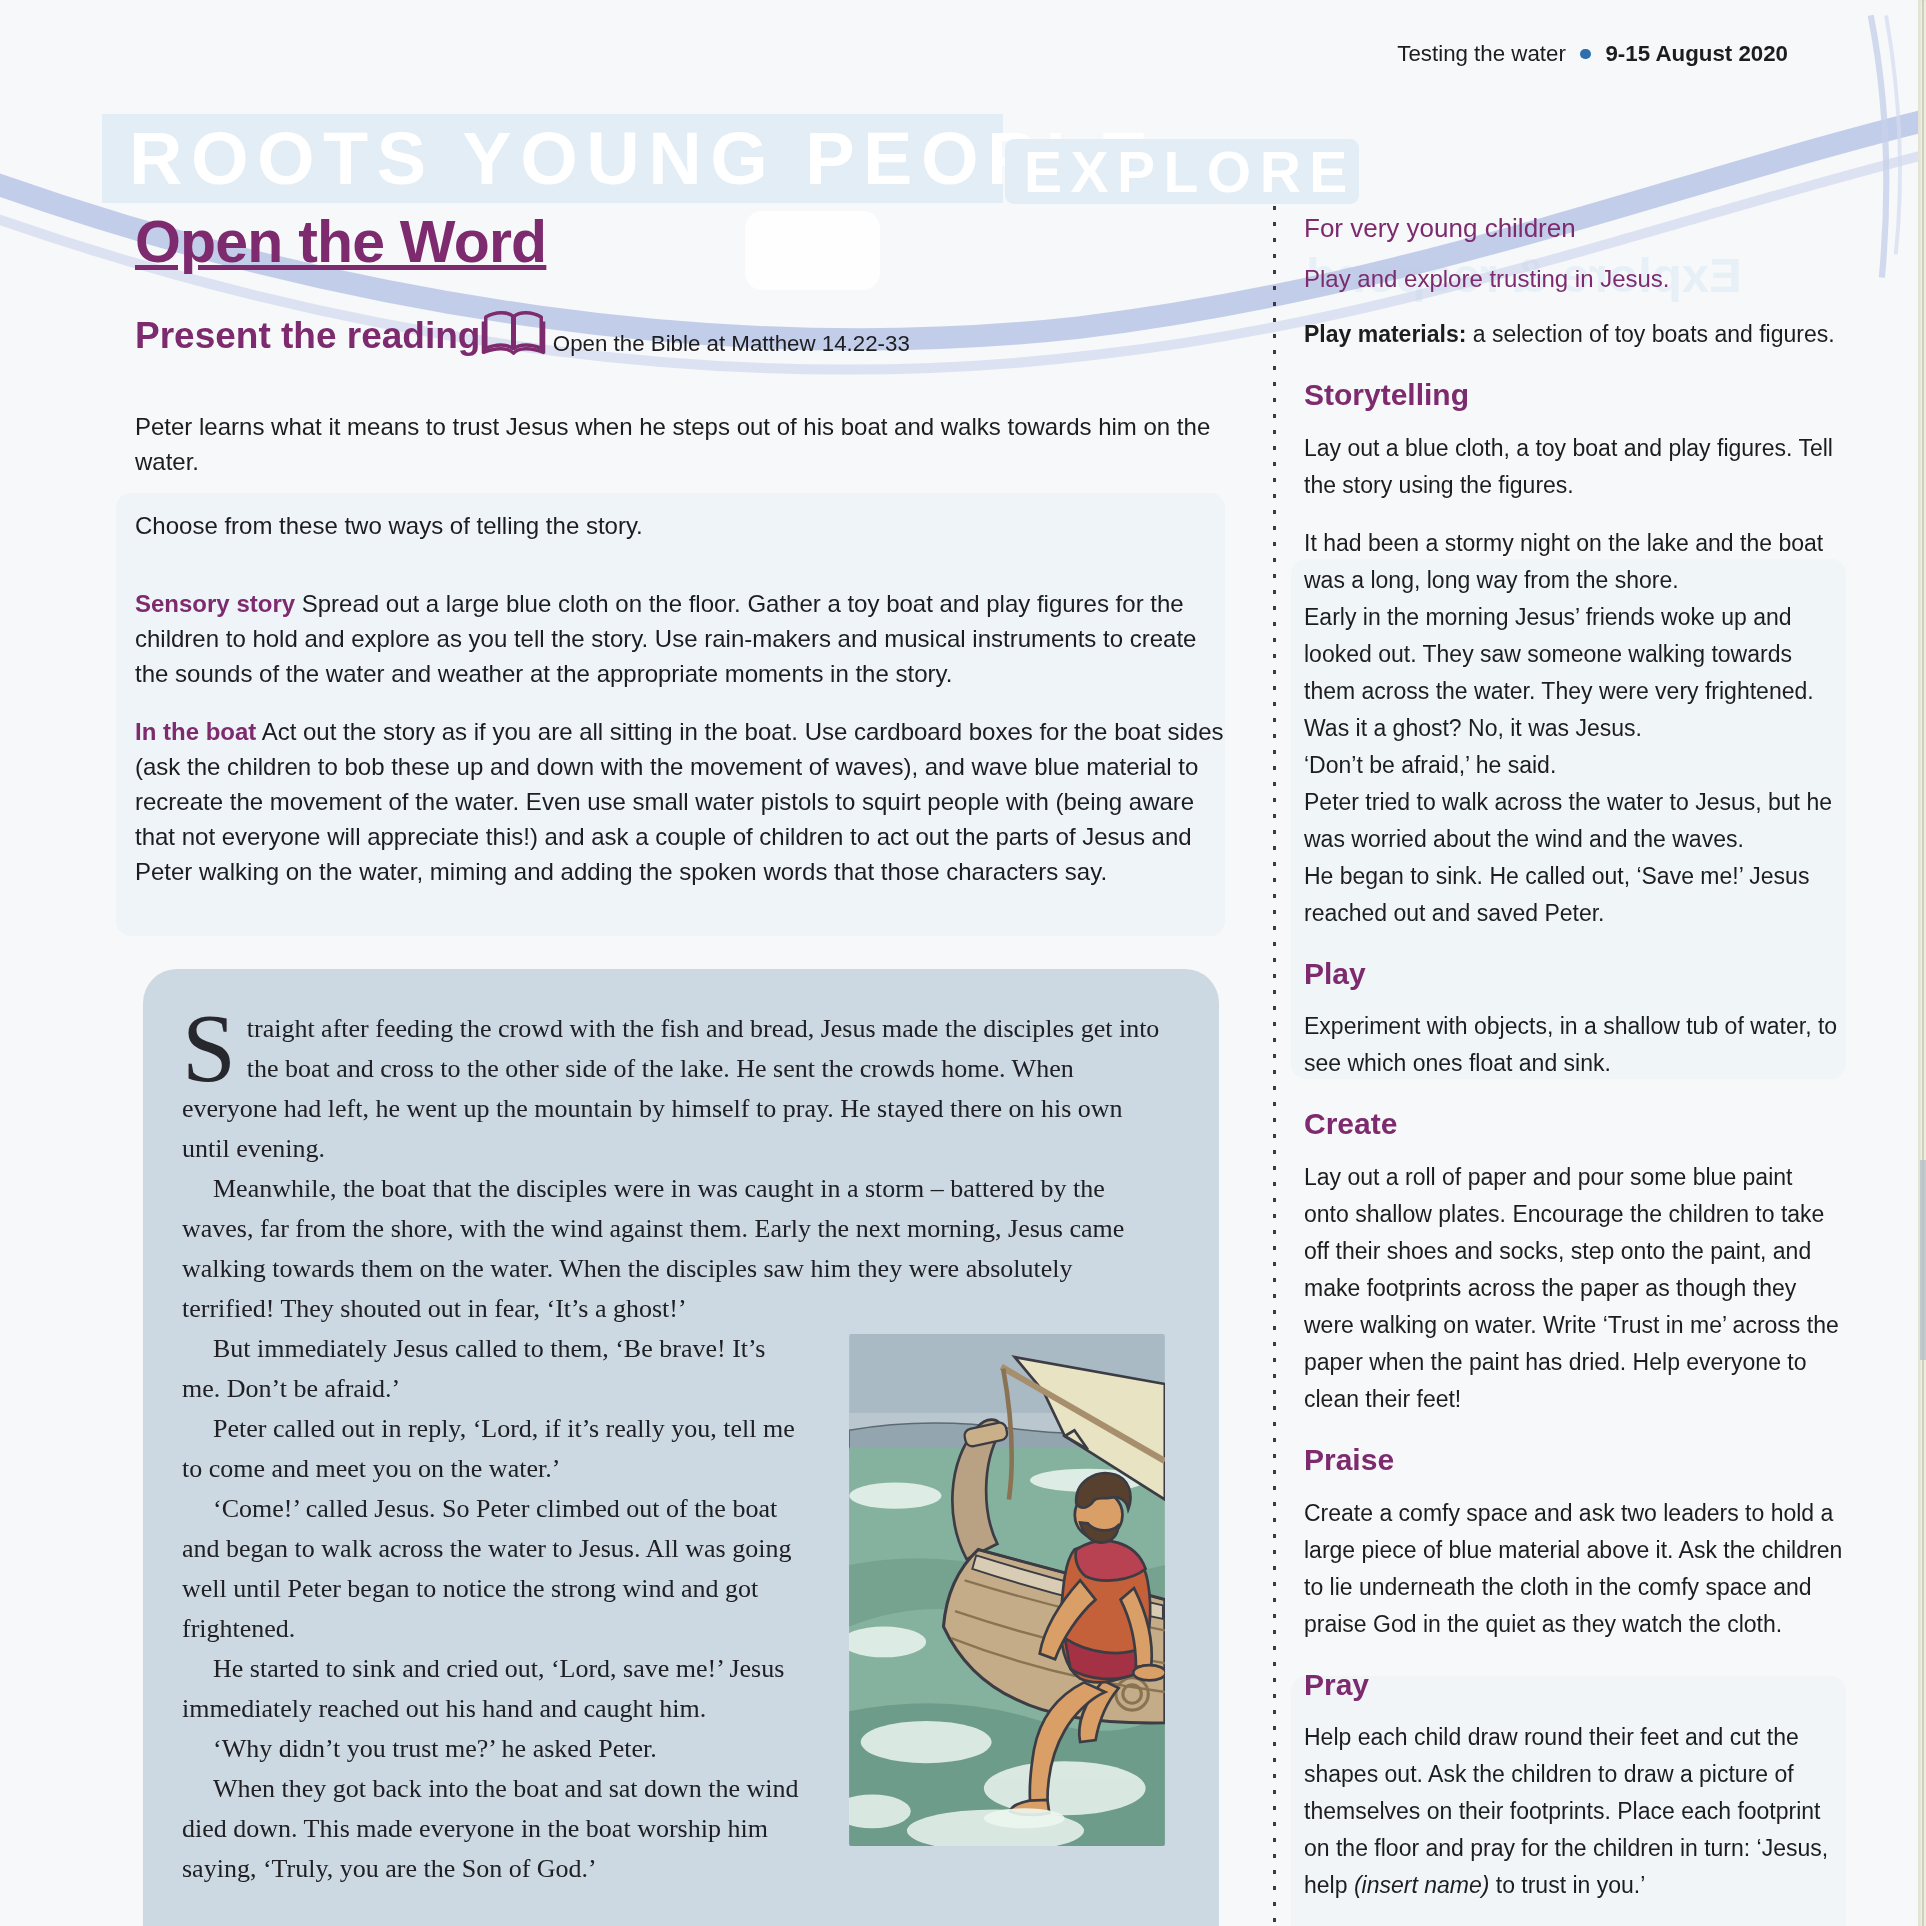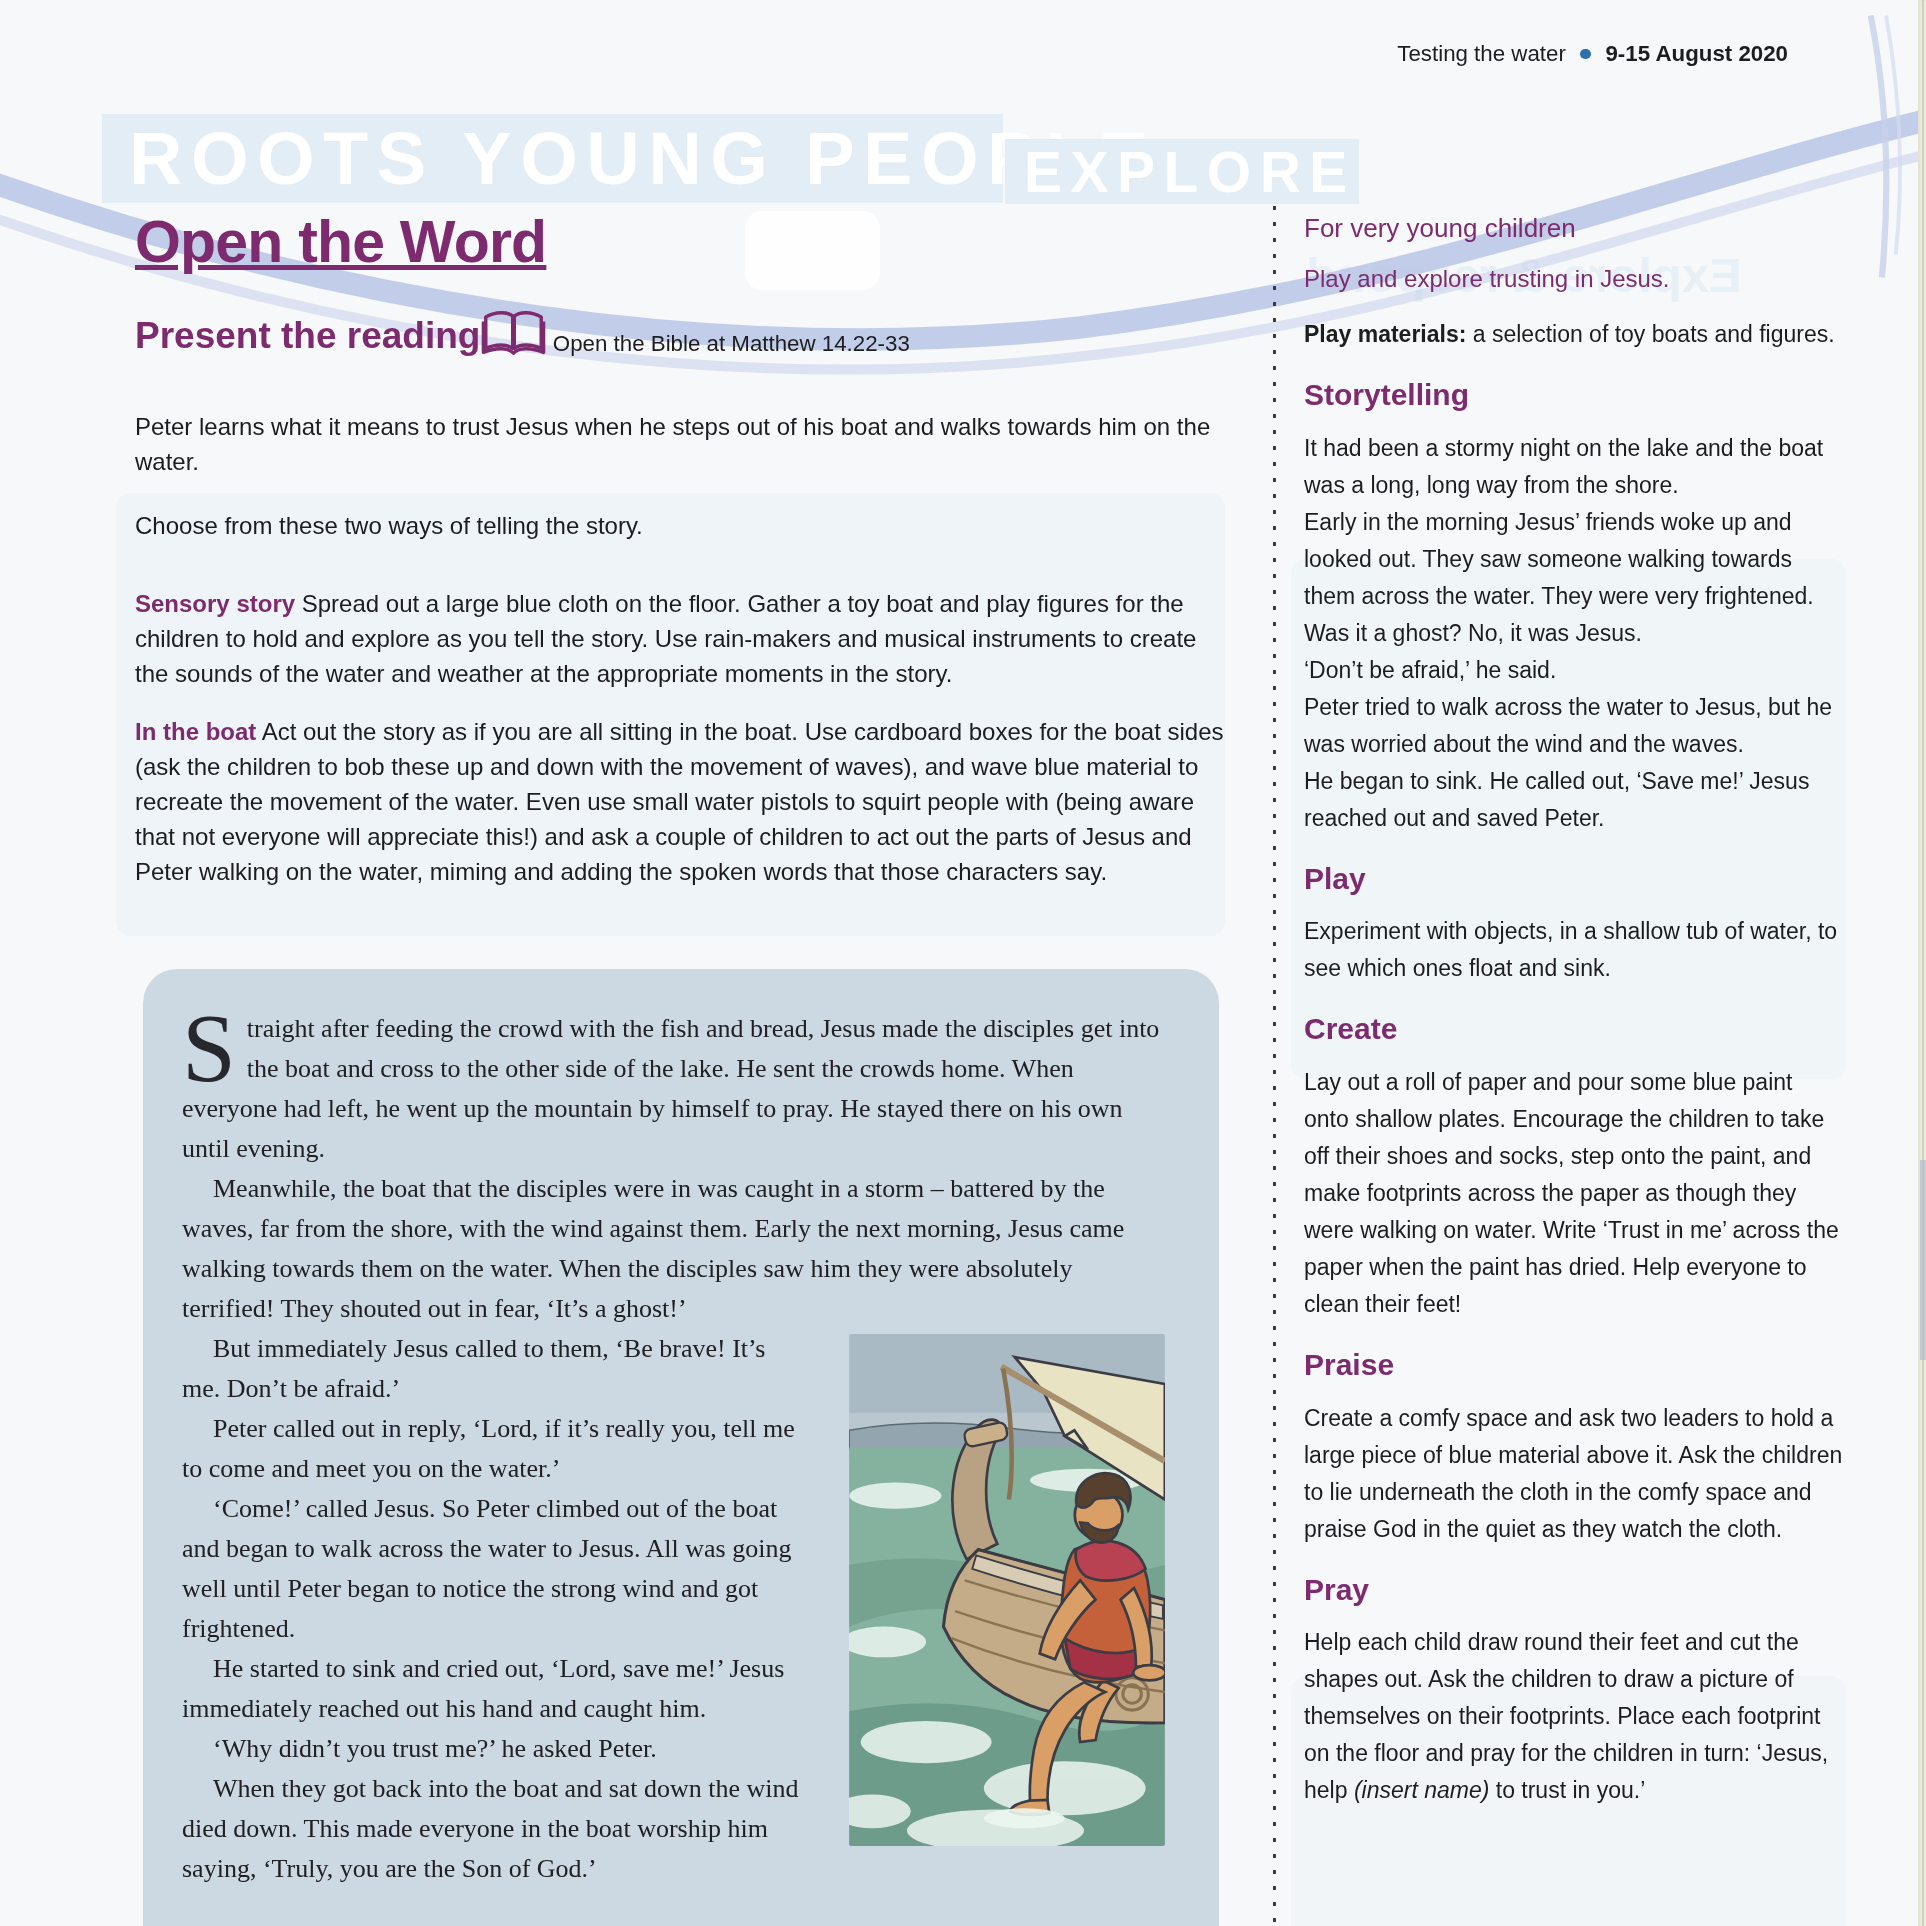--- a/index.html
+++ b/index.html
@@ -86,21 +86,21 @@
 <div id="page">
 
   <div class="wash-block" style="left:116px;top:493px;width:1109px;height:443px;"></div>
 
   <div class="wash-block" style="left:1291px;top:559px;width:555px;height:520px;opacity:.3;"></div>
   <div class="wash-block" style="left:1291px;top:1676px;width:555px;height:385px;opacity:.25;"></div>
 
   <div class="ghost-band" style="left:102px;top:114px;width:874px;height:89px;padding-left:27px;">
     <span style="font-size:74px;">ROOTS YOUNG PEOPLE</span>
   </div>
-  <div class="ghost-band" style="left:1005px;top:139px;width:335px;height:65px;padding-left:19px;">
+  <div class="ghost-band" style="left:1005px;top:139px;width:335px;height:65px;padding-left:19px;border-radius:9px;">
     <span style="font-size:57px;">EXPLORE</span>
   </div>
   <div id="ghost-chip" style="left:745px;top:211px;width:135px;height:79px;"></div>
   <div class="ghost-mirror" style="left:1306px;top:247px;font-size:49px;color:#dcebf4;opacity:.55;">Explore &amp; respond</div>
 
   <svg id="swoosh-svg" width="1952" height="501" viewBox="0 0 5066 1300">
     <path d="M -30 470 C 900 800, 1900 950, 2800 850 C 3700 740, 4400 450, 5090 290" fill="none" stroke="#b9c5e5" stroke-width="58" opacity="0.85"></path>
     <path d="M -30 560 C 950 905, 1950 1030, 2850 920 C 3650 830, 4350 560, 5080 380" fill="none" stroke="#c6d0ea" stroke-width="26" opacity="0.55"></path>
     <path d="M 4855 40 C 4898 260, 4906 480, 4884 720" fill="none" stroke="#c7d1ea" stroke-width="16" opacity="0.8"></path>
     <path d="M 4895 40 C 4935 270, 4940 470, 4920 660" fill="none" stroke="#d4dcf0" stroke-width="10" opacity="0.7"></path>
@@ -217,20 +217,23 @@
   </div>
 
   <div id="divider"></div>
 
   <div id="sidebar">
     <h2 id="sidebar-heading">For very young children</h2>
     <p id="sidebar-tagline">Play and explore trusting in Jesus.</p>
     <p class="sb-par"><b>Play materials:</b><span> a selection of toy boats and figures.</span></p>
 
     <div class="sb-sub">Storytelling</div>
+    <div class="sb-pars">
+        <p>Lay out a blue cloth, a toy boat and play figures. Tell the story using the figures.</p>
+      </div>
     <div class="sb-lines">
         <p>It had been a stormy night on the lake and the boat was a long, long way from the shore.</p>
         <p>Early in the morning Jesus’ friends woke up and looked out. They saw someone walking towards them across the water. They were very frightened. Was it a ghost? No, it was Jesus.</p>
         <p>‘Don’t be afraid,’ he said.</p>
         <p>Peter tried to walk across the water to Jesus, but he was worried about the wind and the waves.</p>
         <p>He began to sink. He called out, ‘Save me!’ Jesus reached out and saved Peter.</p>
       </div>
 
     <div class="sb-sub">Play</div>
     <div class="sb-pars">

